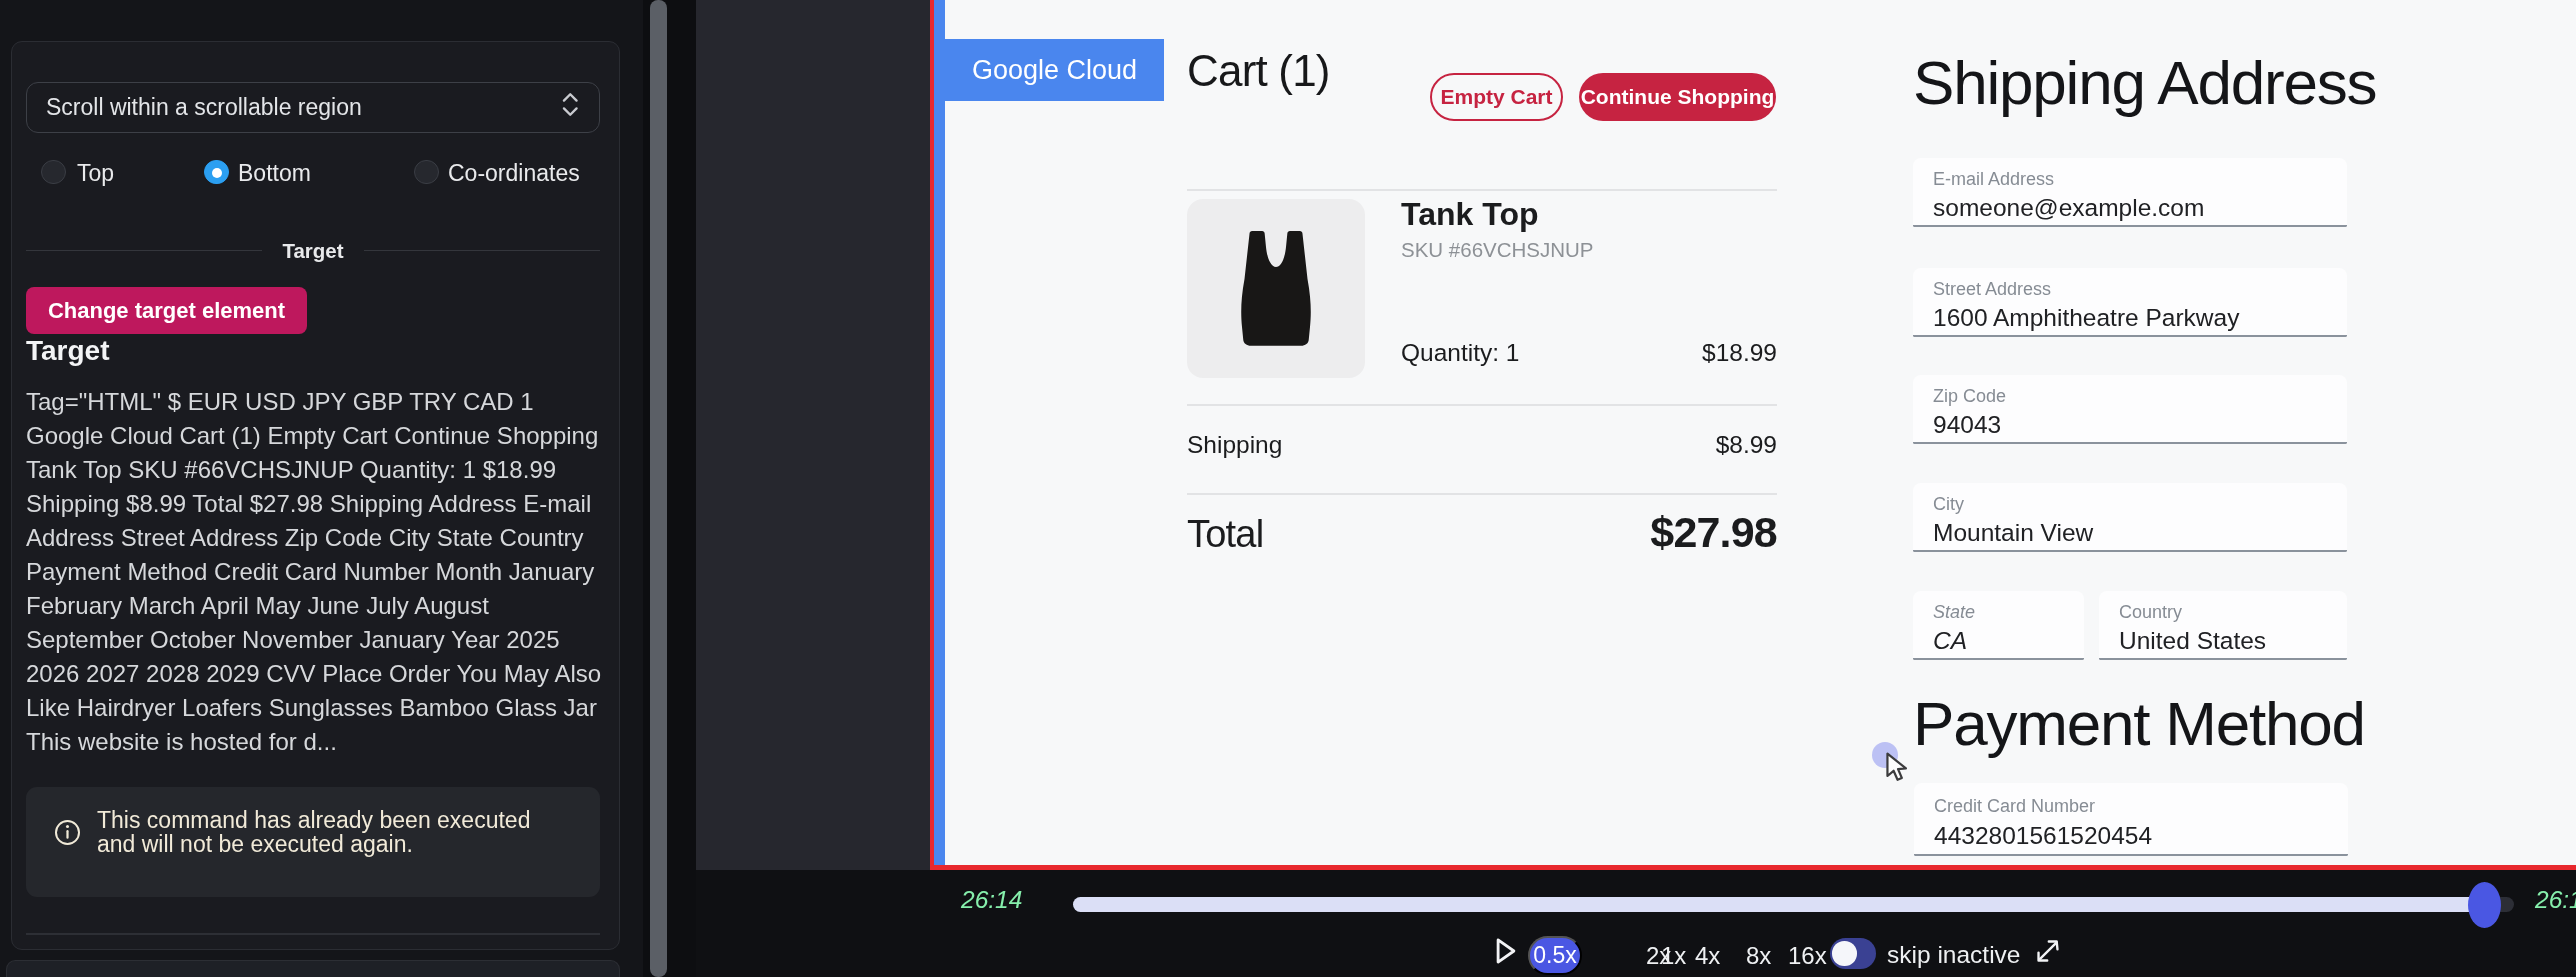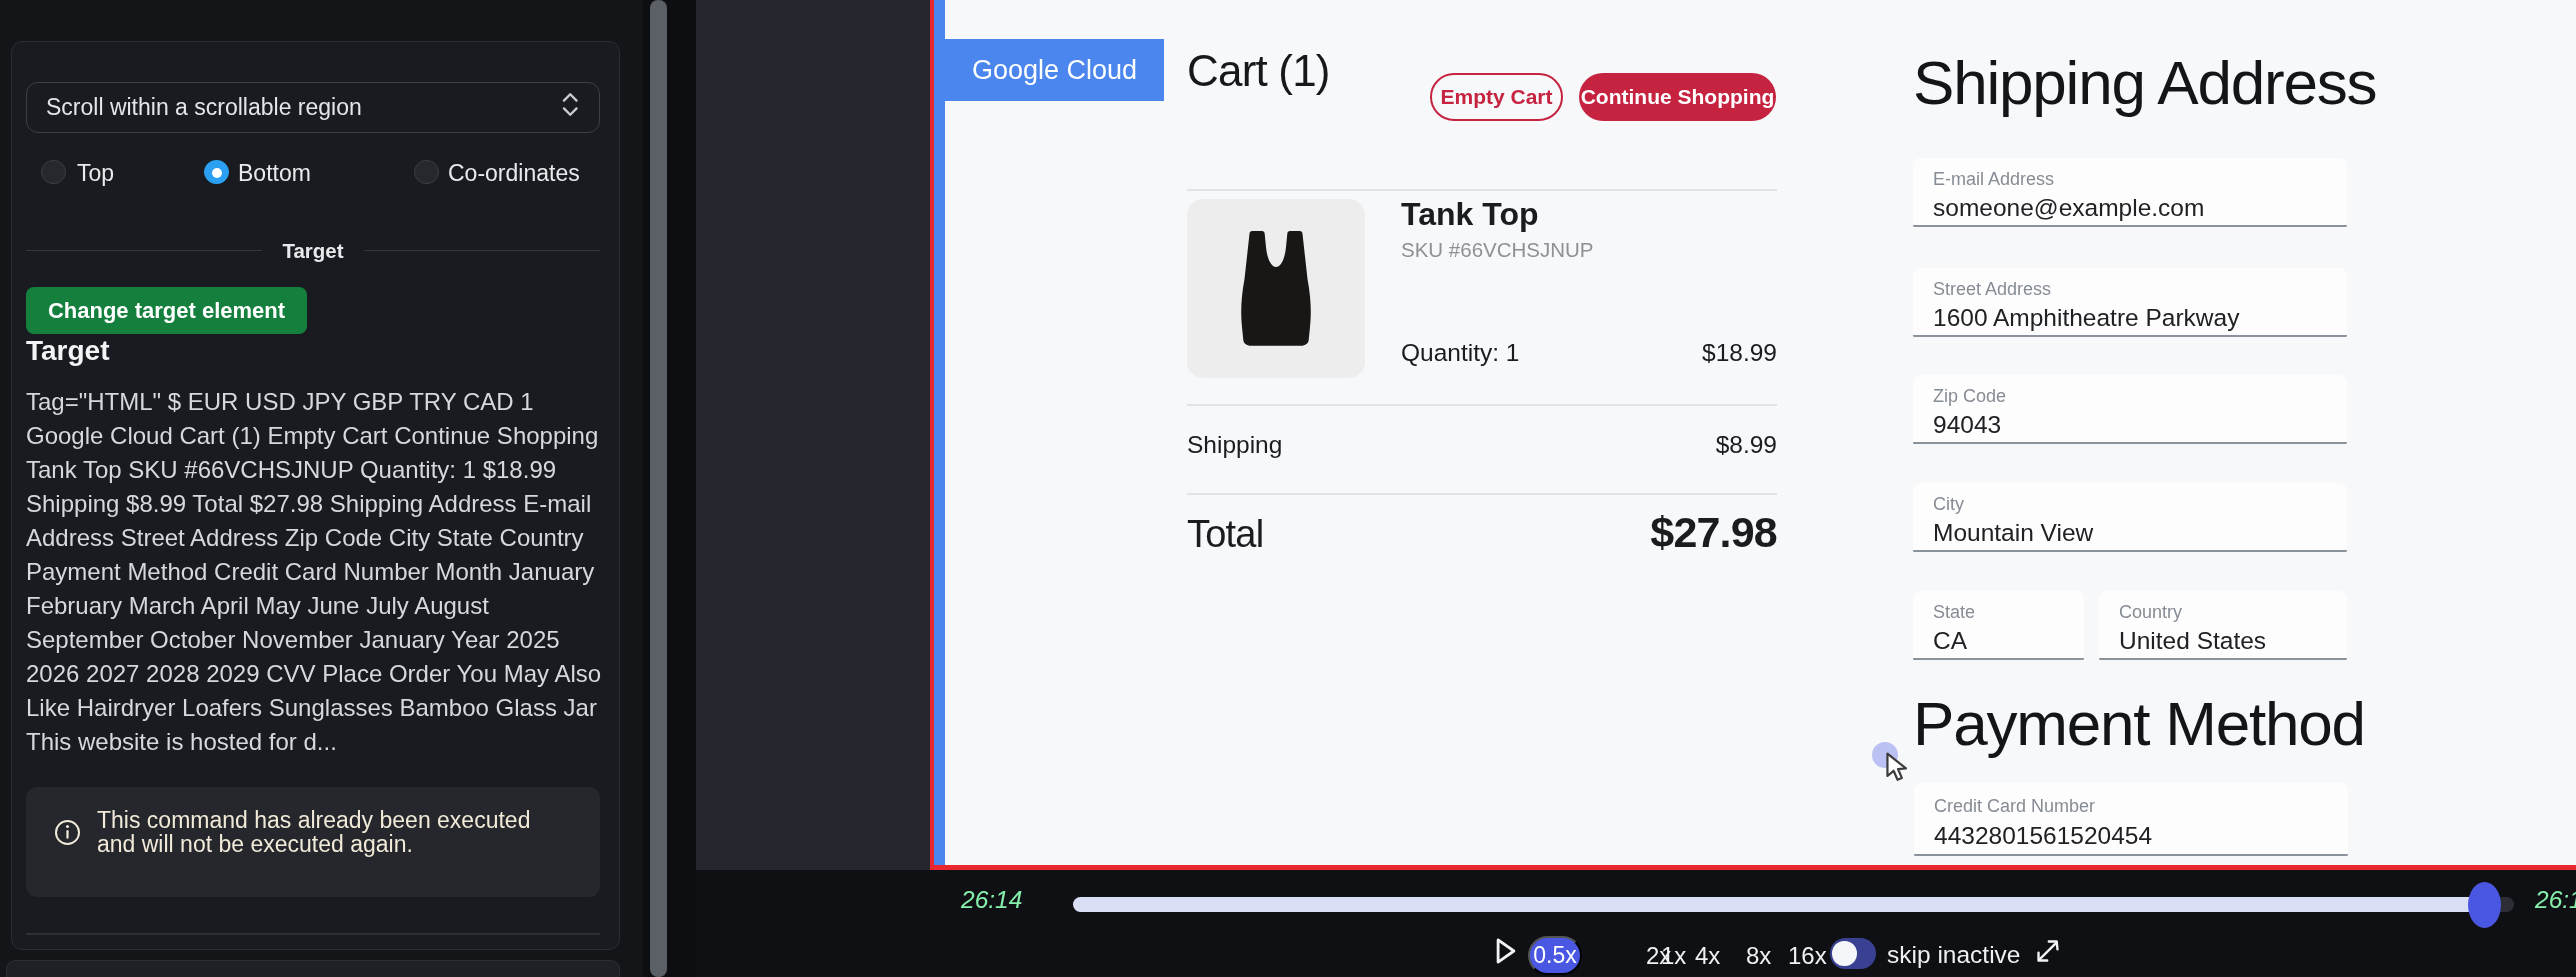--- a/index.html
+++ b/index.html
@@ -20,21 +20,21 @@
   .radio { position:absolute; top:1.6px; width:24.5px; height:24.5px; border-radius:50%;
            background:#26282e; border:1.6px solid #3a3d44; }
   .radio.sel { background:#2b9ff1; border-color:#2b9ff1; }
   .radio.sel::after { content:""; position:absolute; left:7px; top:7px; width:10.3px;
                       height:10.3px; border-radius:50%; background:#fff; }
   .radio-label { position:absolute; top:1.6px; font-size:23px; color:#e9eaec; }
   .target-row { left:26px; top:238px; width:574px; height:25px; display:flex;
                 align-items:center; }
   .target-row .line { flex:1; height:1.6px; background:#34363c; }
   .target-row .t-lbl { margin:0 20.5px; font-size:20.5px; font-weight:bold; color:#e8e9eb; }
-  .change-btn { left:26px; top:287px; width:281px; height:47px; background:#15803d;
+  .change-btn { left:26px; top:287px; width:281px; height:47px; background:#be185d;
                 border:none; border-radius:8px; color:#fff; font-size:22px;
                 font-weight:600; font-family:inherit; cursor:pointer; }
   .obj-h { left:26px; top:335px; font-size:28px; font-weight:bold; color:#f3f4f6; }
   .obj-text { left:26px; top:385px; width:581px; font-size:24px; line-height:34px;
               color:#d6d8db; }
   .notice { left:26px; top:787px; width:574px; height:110px; background:#25272c;
             border-radius:11px; display:flex; align-items:flex-start; padding:20.5px 24px 0 28px; }
   .notice-txt { margin-left:16px; width:466px; font-size:23px; line-height:24px;
                 color:#f1ead8; }
   .panel-div { left:26px; top:933px; width:574px; height:1.6px; background:#2d2f35; }
@@ -84,21 +84,21 @@
   .addr-h { left:968px; top:47px; }
   .pay-h  { left:968px; top:688px; }
   .field { background:#fdfdfe; border-radius:8px 8px 1.6px 1.6px;
            border-bottom:2.4px solid #8a929c; }
   .field .f-label { position:absolute; left:20px; top:11px; font-size:18px; color:#868c94; }
   .field .f-value { position:absolute; left:20px; top:36px; font-size:24.5px; color:#202124; }
   .f-email   { left:968px; top:158px; width:434px; height:69px; }
   .f-street  { left:968px; top:268px; width:434px; height:69px; }
   .f-zip     { left:968px; top:375px; width:434px; height:69px; }
   .f-city    { left:968px; top:483px; width:434px; height:69px; }
-  .f-state   { left:968px; top:591px; width:171px; height:69px; }
+  .f-state   { left:968px; top:591px; width:171px; height:69px;font-style:italic; }
   .f-country { left:1154px; top:591px; width:248px; height:69px; }
   .f-cc      { left:969px; top:783px; width:434px; height:73px; }
   .f-cc .f-label { top:13.4px; } .f-cc .f-value { top:39px; }
   .cursor-halo { left:927px; top:742px; width:26px; height:26px; border-radius:50%;
                  background:#bcc1f4; }
   .cursor-arrow { left:940px; top:752px; }
 
   
   .playerbar { left:696px; top:870px; width:1880px; height:107px; background:#0f1013; }
   .ptime { font-size:24.5px; color:#86efac;font-style:italic; }

